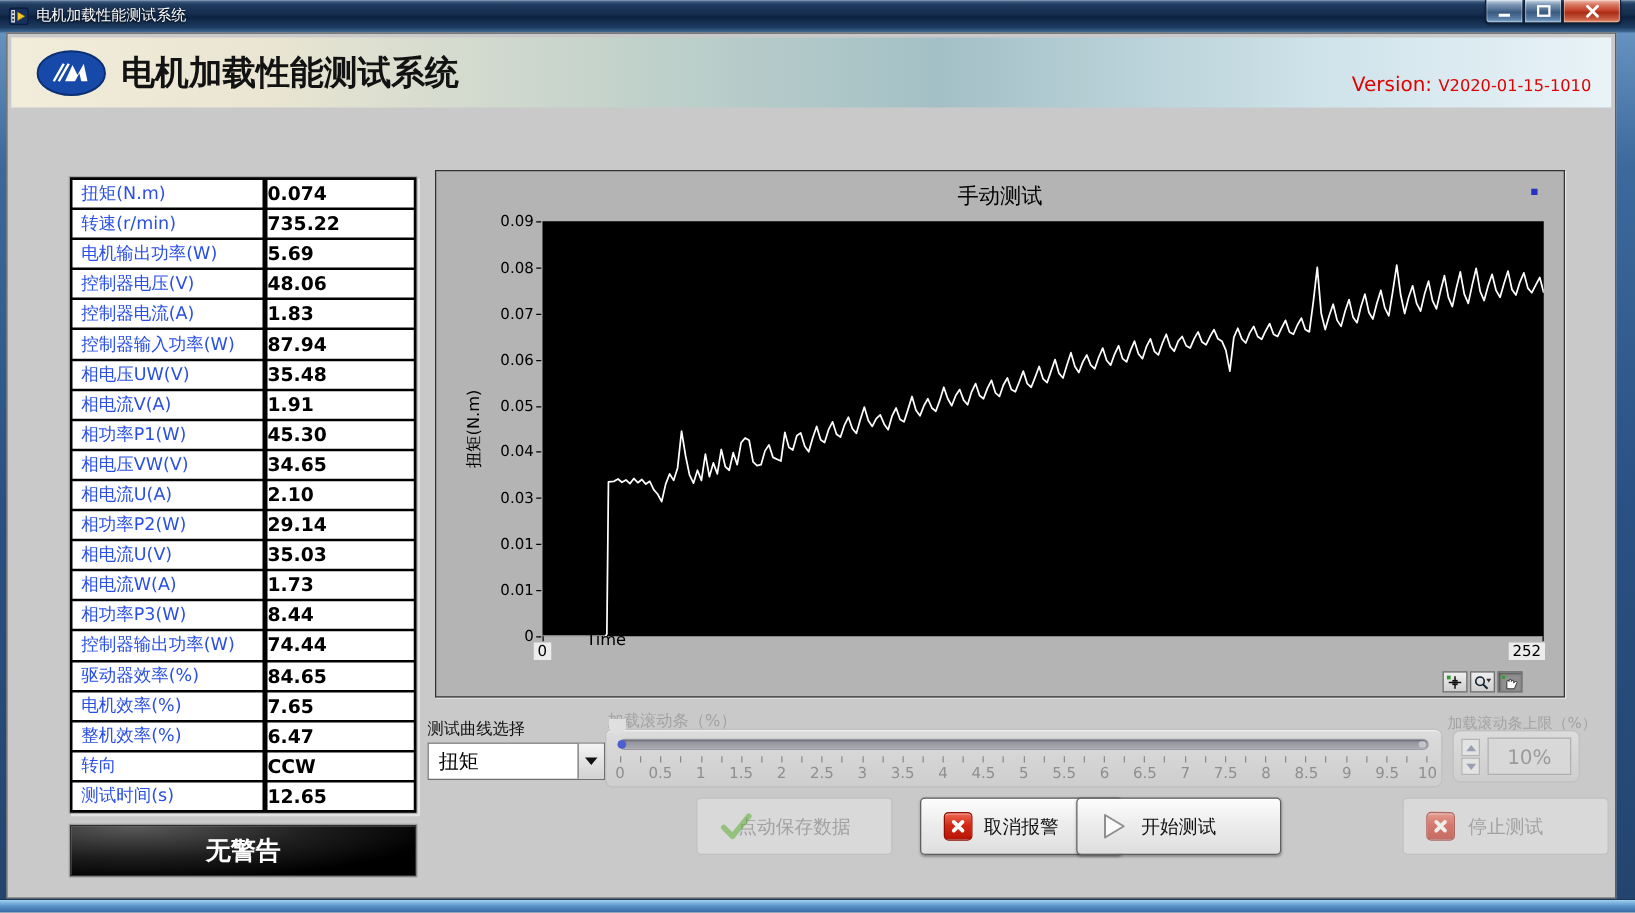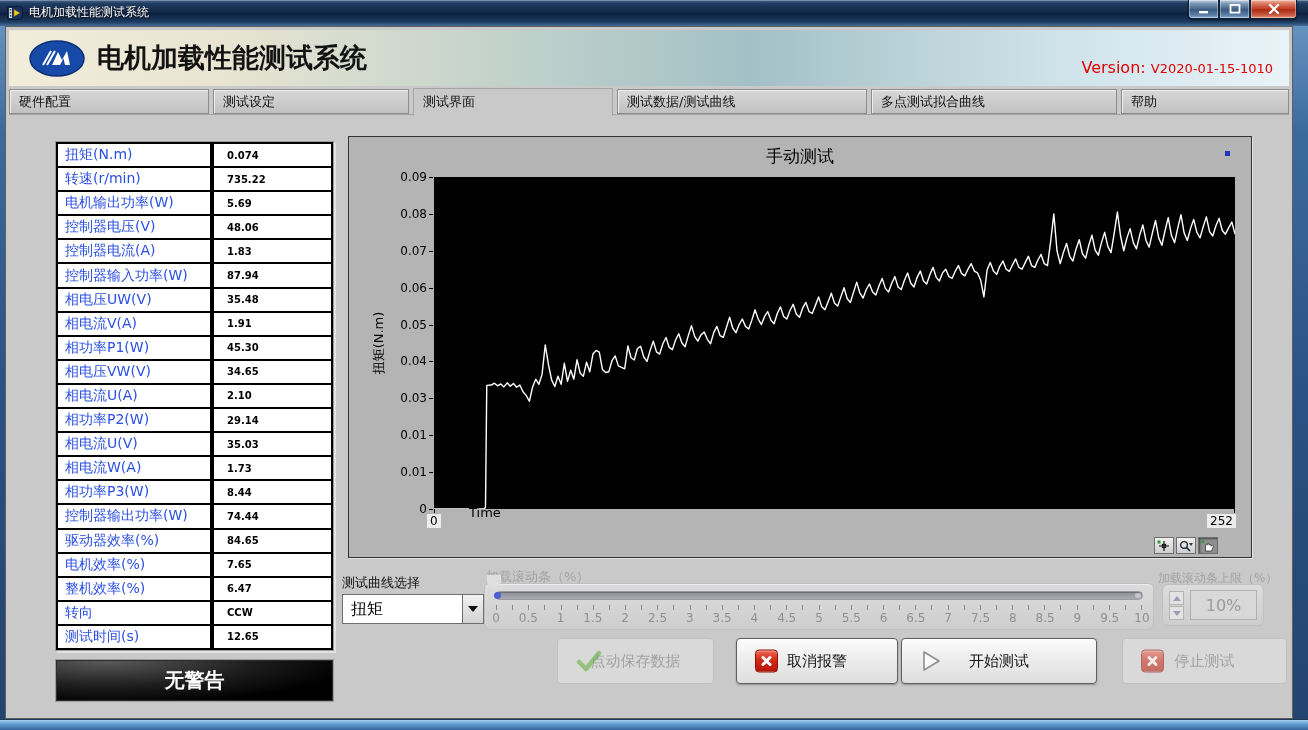--- a/index.html
+++ b/index.html
@@ -54,21 +54,21 @@
     border:1px solid #a6a6a6;border-bottom:none;box-shadow:none;}
   .tab:last-child{flex:1;}
 
   
   .data-panel{position:absolute;left:50px;top:115px;width:277px;height:508px;
     background:#000;border:2px solid #000;display:grid;
     grid-template-columns:152px 1fr;grid-auto-rows:1fr;row-gap:2px;column-gap:4px;
     box-shadow:0 0 0 1px #9c9c9c,2px 2px 0 1px #e3e3e3;}
   .cell{background:#fff;display:flex;align-items:center;overflow:hidden;white-space:nowrap;}
   .cell.lab{padding-left:7px;font-size:14px;color:#2a4fe4;}
-  .cell.val{padding-left:13px;font-size:10px;font-weight:bold;color:#000;}
+  .cell.val{padding-left:0;font-size:15px;font-weight:bold;color:#000;}
 
   
   .warning{position:absolute;left:50px;top:633px;width:277px;height:41px;
     background:radial-gradient(ellipse at 18% 0%,#5a5a5a 0%,#1e1e1e 45%,#000 78%);
     border:1px solid #2e2e2e;box-shadow:0 0 0 1px #9c9c9c;
     color:#fff;font-size:20px;font-weight:bold;display:flex;align-items:center;justify-content:center;}
 
   
   .chart-panel{position:absolute;left:342px;top:109px;width:904px;height:422px;
     background:#b4b4b4;border:1px solid #323232;box-shadow:1px 1px 0 #e6e6e6;}
@@ -185,28 +185,20 @@
           <path d="M23 25 L29 12 L33 20 L38 11 L41 25 L36 25 L34.5 18.5 L31 25 Z" fill="#fff"></path>
         </svg>
       </span>
       <span class="hdr-title">电机加载性能测试系统</span>
       <span class="version">
         <span class="vl">Version:</span>
         <span class="vv">V2020-01-15-1010</span>
       </span>
     </div>
 
-    <div class="tabbar">
-        <div class="tab" style="width: 200px;">硬件配置</div>
-        <div class="tab" style="width: 196px;">测试设定</div>
-        <div class="tab active" style="width: 200px;">测试界面</div>
-        <div class="tab" style="width: 250px;">测试数据/测试曲线</div>
-        <div class="tab" style="width: 246px;">多点测试拟合曲线</div>
-        <div class="tab">帮助</div>
-      </div>
 
     <div class="data-panel">
         <div class="cell lab">扭矩(N.m)</div>
         <div class="cell val">0.074</div>
         <div class="cell lab">转速(r/min)</div>
         <div class="cell val">735.22</div>
         <div class="cell lab">电机输出功率(W)</div>
         <div class="cell val">5.69</div>
         <div class="cell lab">控制器电压(V)</div>
         <div class="cell val">48.06</div>
@@ -413,21 +405,21 @@
         <div class="abtn" style="left: 730px; width: 162px;">
           <span class="bicon">
             <span class="icon-redx">
               <svg width="13" height="13" viewBox="0 0 13 13">
                 <path d="M3 3 L10 10 M10 3 L3 10" stroke="#fff" stroke-width="3" stroke-linecap="round"></path>
               </svg>
             </span>
           </span>
           <span>取消报警</span>
         </div>
-        <div class="abtn" style="left: 895px; width: 196px; justify-content: center;">
+        <div class="abtn" style="left: 855px; width: 164px; justify-content: center;">
           <span class="bicon">
             <svg width="22" height="24" viewBox="0 0 22 24">
               <polygon points="4,3 19,12 4,21" fill="#fafafa" stroke="#8f8f8f" stroke-width="1.6" stroke-linejoin="round"></polygon>
             </svg>
           </span>
           <span>开始测试</span>
         </div>
         <div class="abtn disabled" style="left: 1116px; width: 165px;">
           <span class="bicon">
             <span class="icon-redx">

